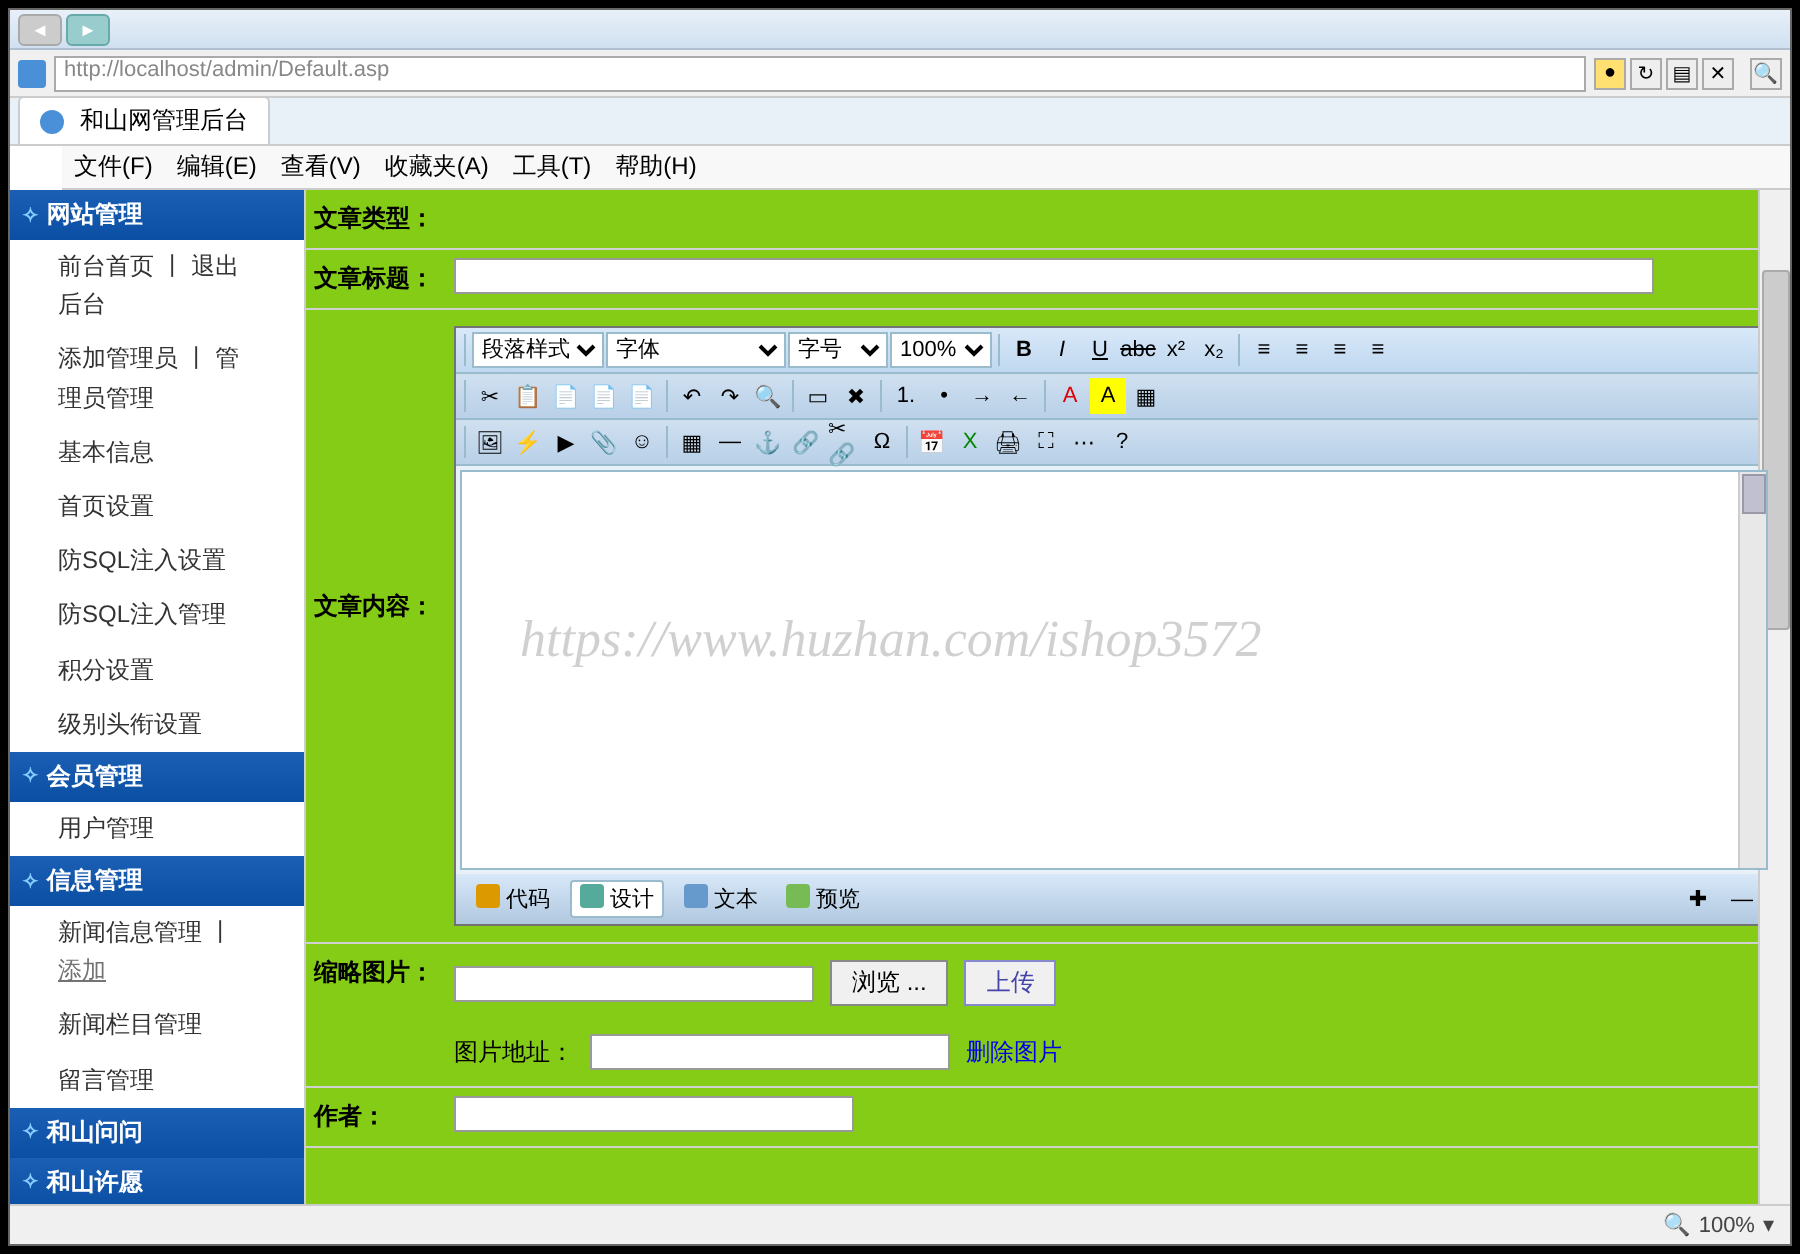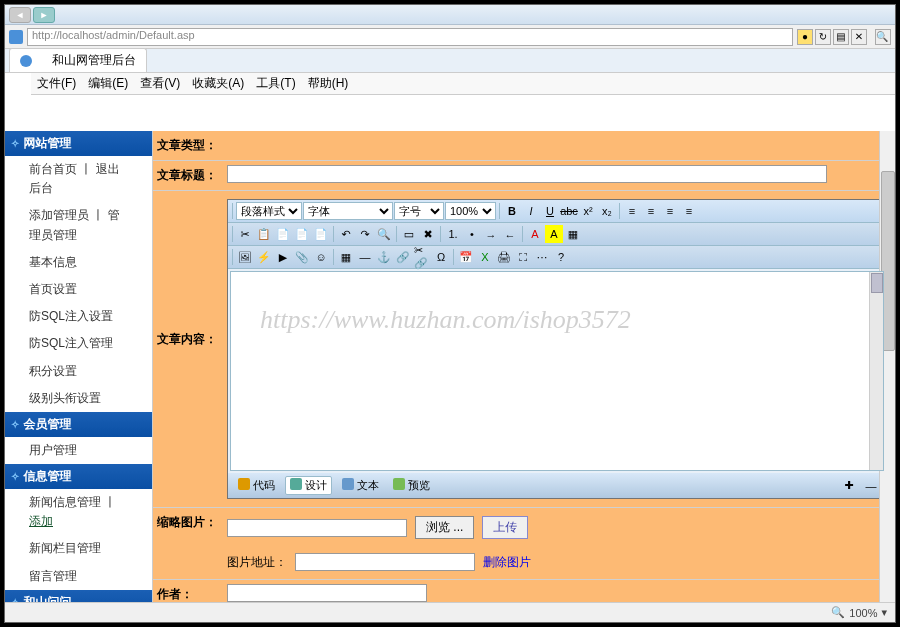--- a/index.html
+++ b/index.html
@@ -9,30 +9,30 @@
 .titlebar { height: 20px; background: linear-gradient(#e8f0f8, #d0e0f0); border-bottom: 1px solid #b0c0d0; display: flex; align-items: center; padding: 0 4px; }
 .titlebar .left-btns { display: flex; gap: 2px; }
 .titlebar .nav-btn { width: 22px; height: 16px; background: #9cc; border: 1px solid #6aa; border-radius: 3px; font-size: 9px; display: flex; align-items: center; justify-content: center; color: #fff; }
 .titlebar .nav-btn.disabled { background: #ccc; border-color: #aaa; }
 .addressbar { height: 24px; background: #f0f0f0; display: flex; align-items: center; padding: 0 4px; gap: 4px; border-bottom: 1px solid #ccc; }
 .addr-icon { width: 14px; height: 14px; background: #4a90d9; border-radius: 2px; display: inline-block; }
 .addr-field { flex: 1; height: 18px; border: 1px solid #aaa; background: #fff; padding: 0 4px; font-size: 11px; color: #888; display: flex; }
 .addr-right { display: flex; gap: 2px; align-items: center; }
 .addr-btn { width: 16px; height: 16px; border: 1px solid #aaa; background: #eee; display: flex; align-items: center; justify-content: center; font-size: 10px; }
 .tabbar { height: 24px; background: #e8f0f8; border-bottom: 1px solid #ccc; display: flex; align-items: flex-end; padding-left: 4px; }
-.tab { background: #fff; border: 1px solid #ccc; border-bottom: none; padding: 3px 10px; font-size: 12px; display: flex; align-items: center; gap: 20px; border-radius: 3px 3px 0 0; margin-top: 44px; }
+.tab { background: #fff; border: 1px solid #ccc; border-bottom: none; padding: 3px 10px; font-size: 12px; display: flex; align-items: center; gap: 8px; border-radius: 3px 3px 0 0; margin-top: 44px; }
 .tab-icon { width: 12px; height: 12px; background: #4a90d9; border-radius: 50%; display: inline-block; }
 .menubar { height: 22px; background: #f8f8f8; border-bottom: 1px solid #ccc; display: flex; align-items: center; padding: 0 6px; gap: 12px; font-size: 12px; margin-left: 26px; }
-.content { flex: 1; display: flex; overflow: hidden; background: #fff; margin-top: 36px; }
+.content { flex: 1; display: flex; overflow: hidden; background: #fff; }
 .sidebar { width: 148px; background: #fff; border-right: 1px solid #ccc; overflow-y: auto; }
 .sidebar-header { background: linear-gradient(#1a5fb4, #0a4fa4); color: #fff; padding: 4px 6px; font-size: 12px; font-weight: bold; display: flex; align-items: center; gap: 4px; }
 .sidebar-header::before { content: "✧"; color: #8cf; font-size: 10px; }
 .sidebar-item { padding: 4px 24px; font-size: 12px; color: #333; line-height: 1.6; }
-.sidebar-item .add-link { color: #14532d; text-decoration: underline; }
-.main { flex: 1; overflow-y: auto; background: #fdba74; position: relative; }
+.sidebar-item .add-link { color: #737373; text-decoration: underline; }
+.main { flex: 1; overflow-y: auto; background: #84cc16; position: relative; }
 .scrollbar-v { position: absolute; right: 0; top: 0; width: 16px; height: 100%; background: #f0f0f0; border-left: 1px solid #ccc; }
 .scrollbar-thumb { position: absolute; top: 40px; width: 14px; left: 1px; height: 180px; background: #ccc; border: 1px solid #aaa; border-radius: 2px; }
 .form-area { padding: 0; margin-right: 16px; }
 .form-row { display: flex; border-bottom: 1px solid #d0d0d0; align-items: flex-start; }
 .form-label { width: 68px; padding: 6px 4px; font-size: 12px; font-weight: bold; text-align: left; flex-shrink: 0; }
 .form-value { flex: 1; padding: 4px 6px; display: flex; align-items: center; gap: 6px; flex-wrap: wrap; }
 select { font-size: 11px; height: 18px; border: 1px solid #999; background: #fff; }
 input[type=text] { height: 18px; border: 1px solid #999; padding: 0 3px; font-size: 12px; background: #fff; }
 .wide-input { width: 600px; }
 .editor { width: 660px; border: 1px solid #737373; background: #e8f0f8; }

